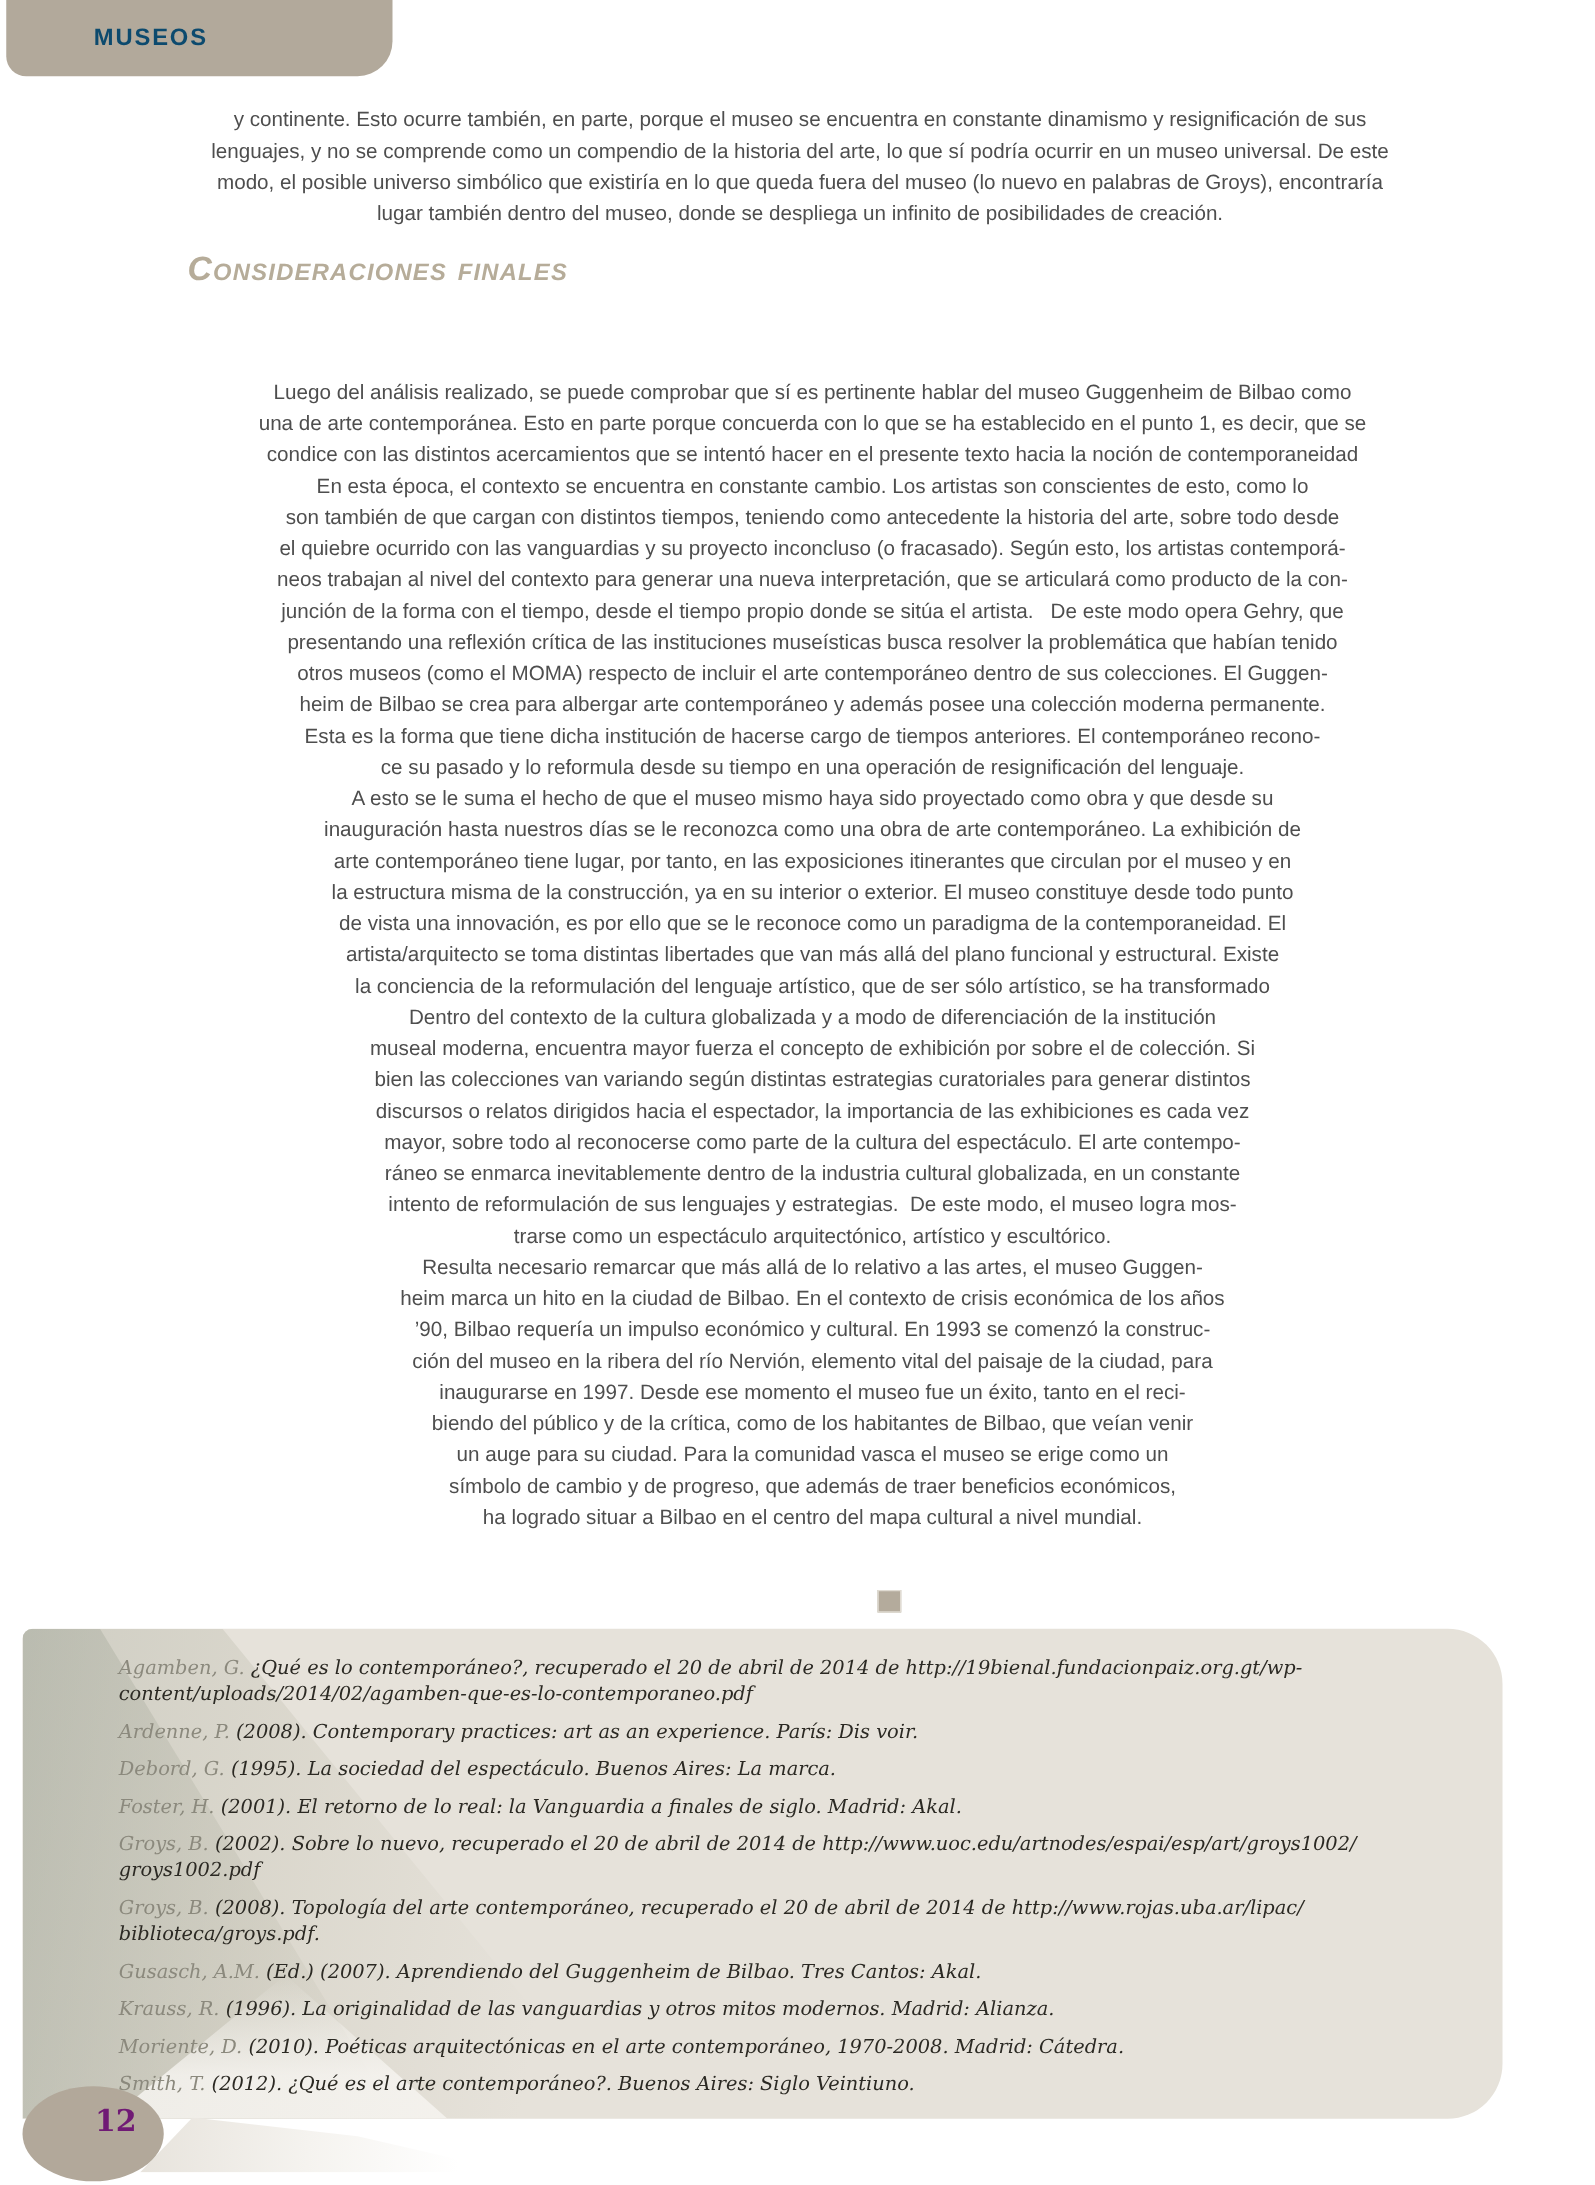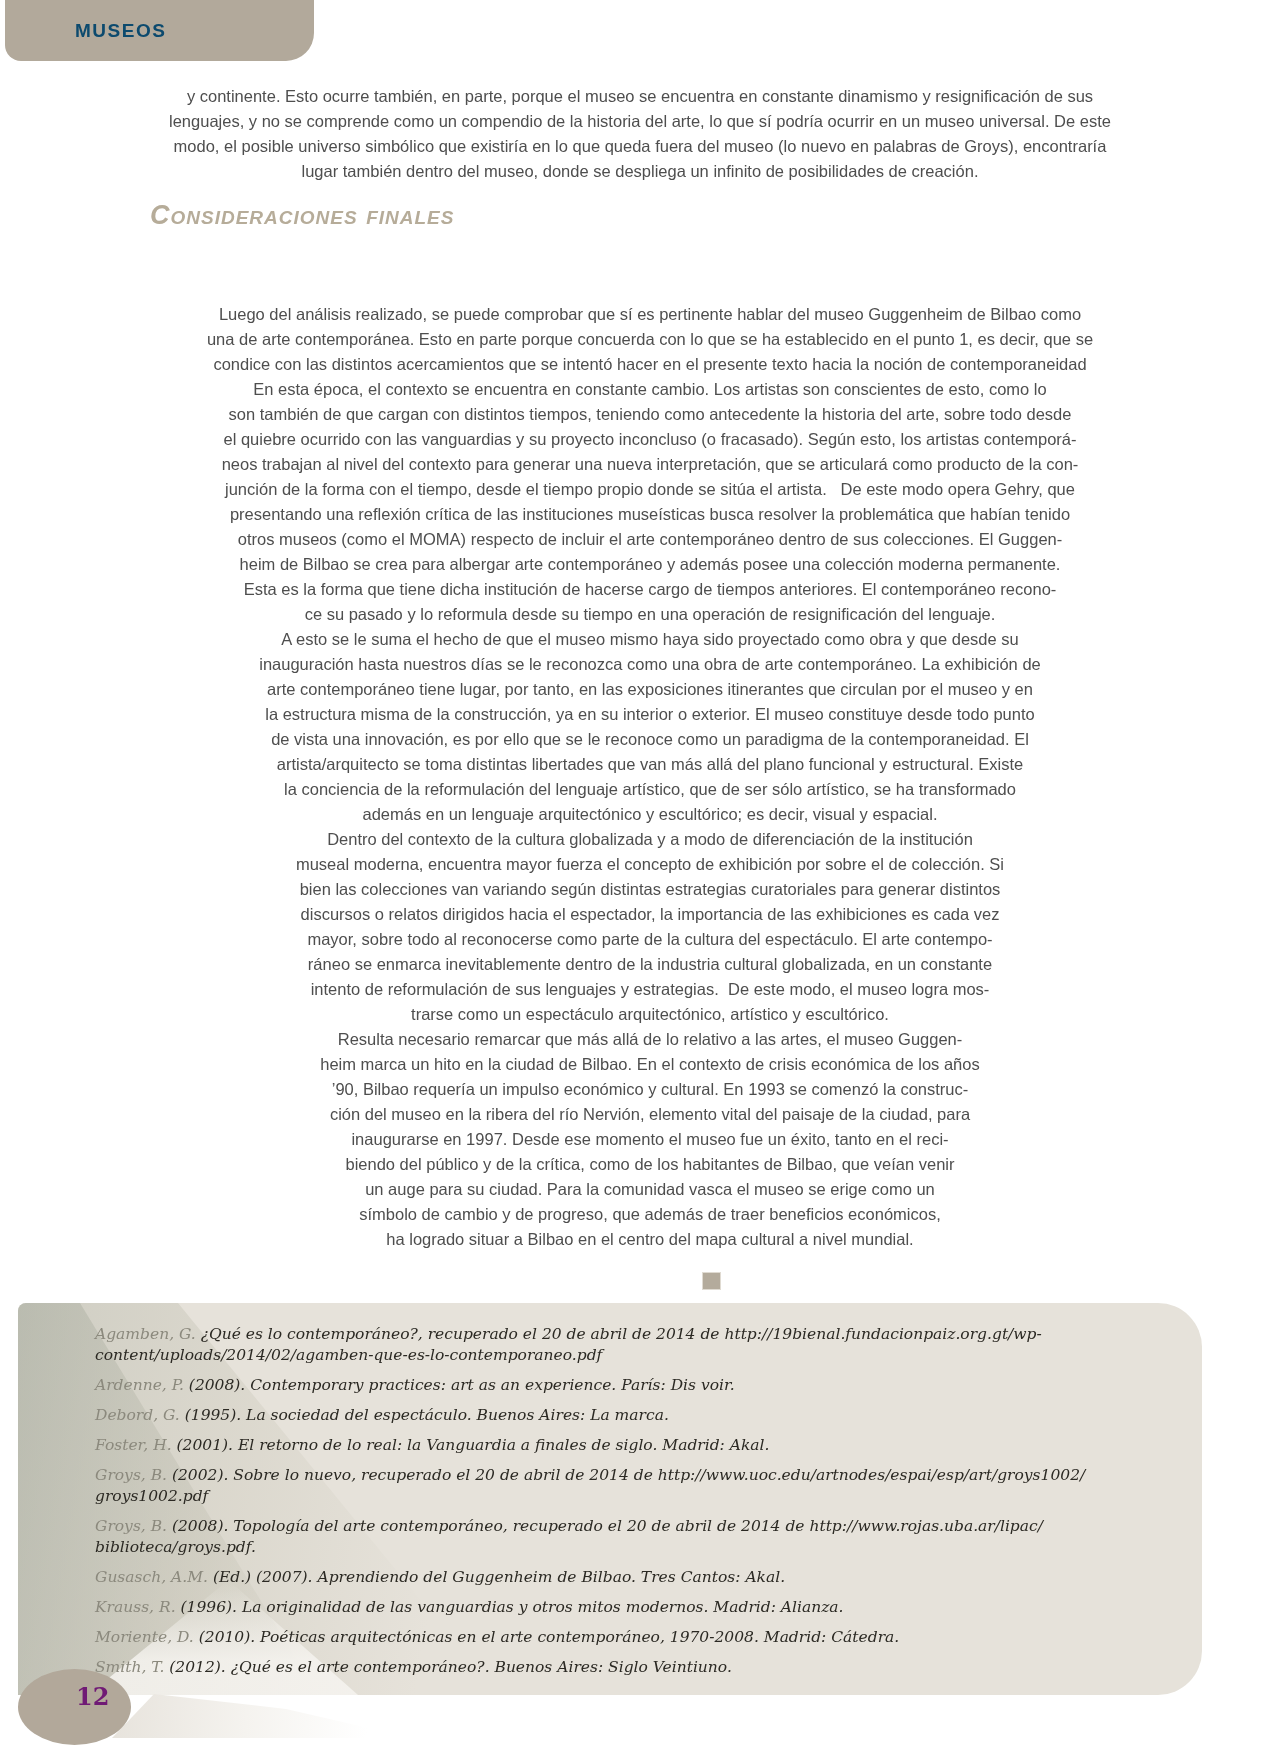--- a/index.html
+++ b/index.html
@@ -112,21 +112,20 @@
     <div class="line">ce su pasado y lo reformula desde su tiempo en una operación de resignificación del lenguaje.</div>
   </div>
   <div>
     <div class="line">A esto se le suma el hecho de que el museo mismo haya sido proyectado como obra y que desde su</div>
     <div class="line">inauguración hasta nuestros días se le reconozca como una obra de arte contemporáneo. La exhibición de</div>
     <div class="line">arte contemporáneo tiene lugar, por tanto, en las exposiciones itinerantes que circulan por el museo y en</div>
     <div class="line">la estructura misma de la construcción, ya en su interior o exterior. El museo constituye desde todo punto</div>
     <div class="line">de vista una innovación, es por ello que se le reconoce como un paradigma de la contemporaneidad. El</div>
     <div class="line">artista/arquitecto se toma distintas libertades que van más allá del plano funcional y estructural. Existe</div>
     <div class="line">la conciencia de la reformulación del lenguaje artístico, que de ser sólo artístico, se ha transformado</div>
-    <div class="line">además en un lenguaje arquitectónico y escultórico; es decir, visual y espacial.</div>
   </div>
   <div>
     <div class="line">Dentro del contexto de la cultura globalizada y a modo de diferenciación de la institución</div>
     <div class="line">museal moderna, encuentra mayor fuerza el concepto de exhibición por sobre el de colección. Si</div>
     <div class="line">bien las colecciones van variando según distintas estrategias curatoriales para generar distintos</div>
     <div class="line">discursos o relatos dirigidos hacia el espectador, la importancia de las exhibiciones es cada vez</div>
     <div class="line">mayor, sobre todo al reconocerse como parte de la cultura del espectáculo. El arte contempo-</div>
     <div class="line">ráneo se enmarca inevitablemente dentro de la industria cultural globalizada, en un constante</div>
     <div class="line">intento de reformulación de sus lenguajes y estrategias.  De este modo, el museo logra mos-</div>
     <div class="line">trarse como un espectáculo arquitectónico, artístico y escultórico.</div>

